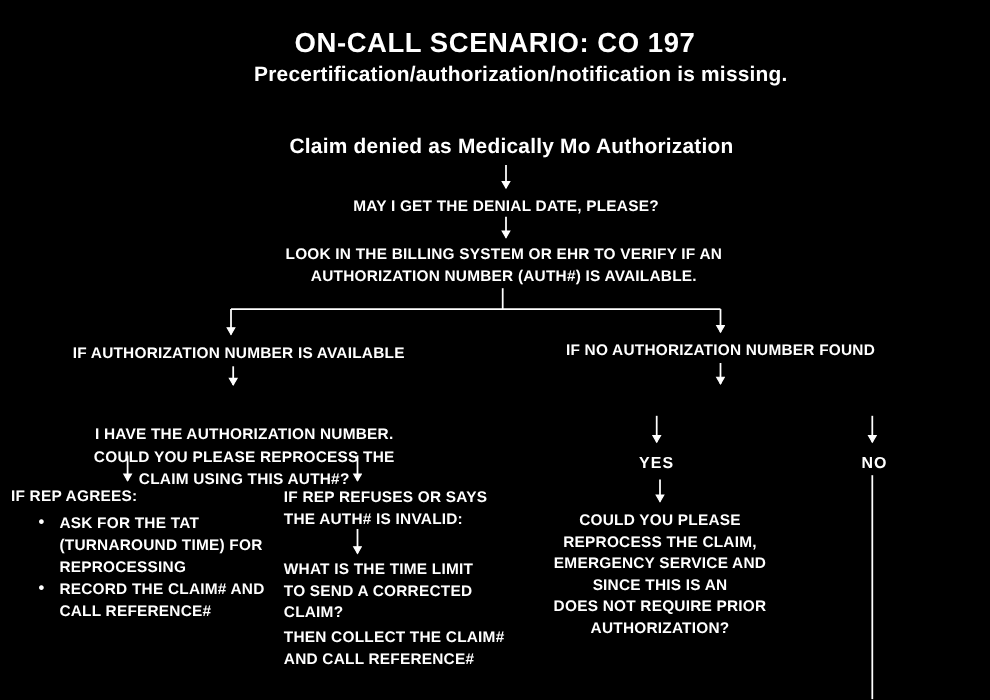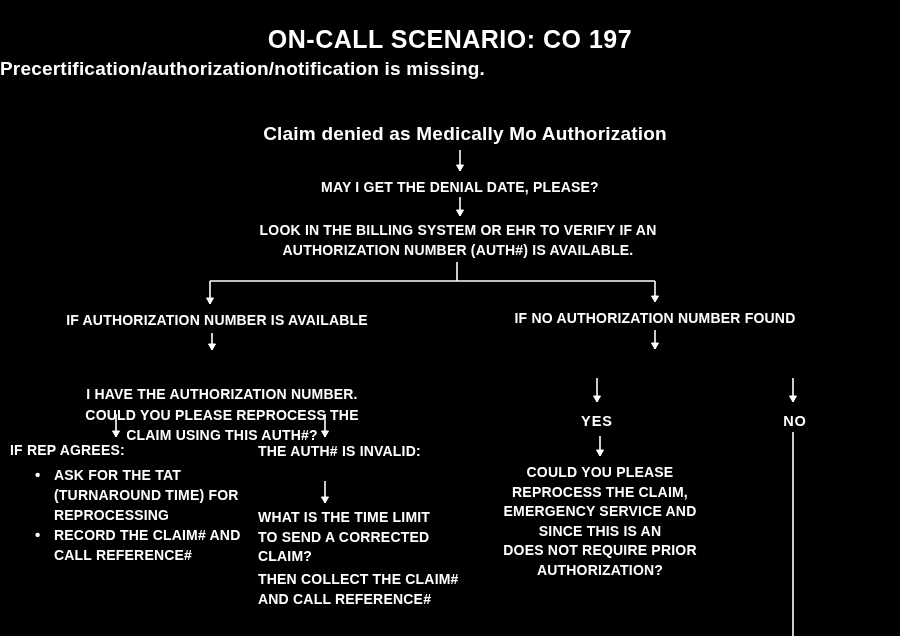--- a/index.html
+++ b/index.html
@@ -5,21 +5,21 @@
   html,body{margin:0;padding:0;background:#000;}
   .canvas{
     position:relative;width:900px;height:636px;background:#000000;
     overflow:hidden;color:#ffffff;
     font-family:"Liberation Sans","DejaVu Sans",sans-serif;font-weight:bold;
   }
   .connectors{position:absolute;left:0;top:0;width:900px;height:636px;pointer-events:none;}
   .n{position:absolute;text-align:center;font-size:14px;line-height:20px;letter-spacing:.2px;white-space:nowrap;}
   .n.left{text-align:left;}
   .title{position:absolute;left:0;top:25px;width:900px;text-align:center;font-size:25px;letter-spacing:.5px;white-space:nowrap;}
-  .subtitle{position:absolute;left:0;top:58px;width:716px;text-align:left;font-size:19px;letter-spacing:.2px;white-space:nowrap;}
+  .subtitle{position:absolute;left:0;top:58px;width:716px;text-align:right;font-size:19px;letter-spacing:.2px;white-space:nowrap;}
   #claim{top:124px;left:230px;width:470px;font-size:19px;}
   #mayi{top:177px;left:210px;width:500px;}
   #look{top:220px;left:198px;width:520px;}
   #left-label{top:310px;left:27px;width:380px;}
   #left-req{top:354px;left:32px;width:380px;line-height:20.5px;margin-top:30px;}
   #agrees{top:440px;left:10px;width:250px;}
   #refuses{top:441px;left:258px;width:220px;}
   #timelimit{top:508px;left:258px;width:220px;line-height:19.5px;}
   #collect{top:570px;left:258px;width:240px;line-height:19.5px;}
   #right-label{top:308px;left:455px;width:400px;}
@@ -83,20 +83,21 @@
 
   <div class="n left" id="agrees">
     <div>IF REP AGREES:</div>
     <ul class="bullets">
       <li>ASK FOR THE TAT (TURNAROUND TIME) FOR REPROCESSING</li>
       <li>RECORD THE CLAIM# AND CALL REFERENCE#</li>
     </ul>
   </div>
 
   <div class="n left" id="refuses">
+    <div>IF REP REFUSES OR SAYS</div>
     <div>THE AUTH# IS INVALID:</div>
   </div>
 
   <div class="n left" id="timelimit">
     <div>WHAT IS THE TIME LIMIT</div>
     <div>TO SEND A CORRECTED</div>
     <div>CLAIM?</div>
   </div>
 
   <div class="n left" id="collect">

